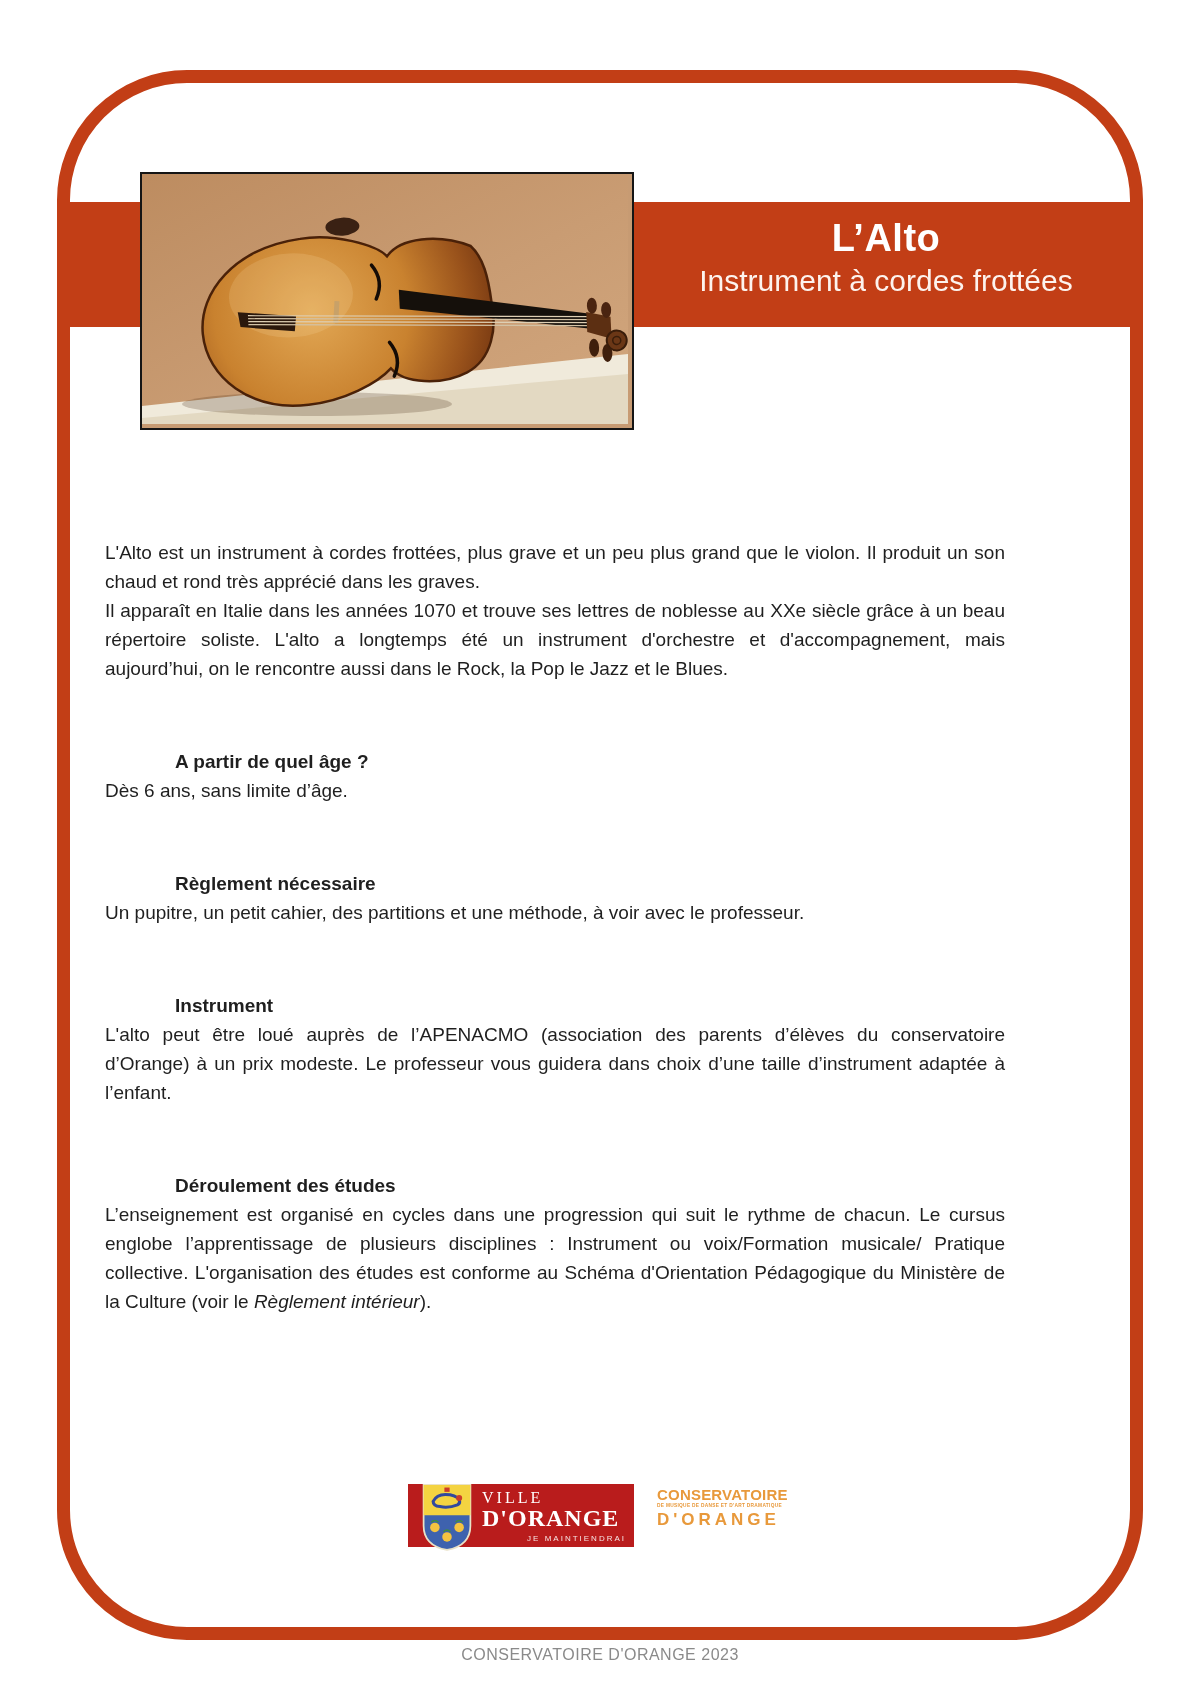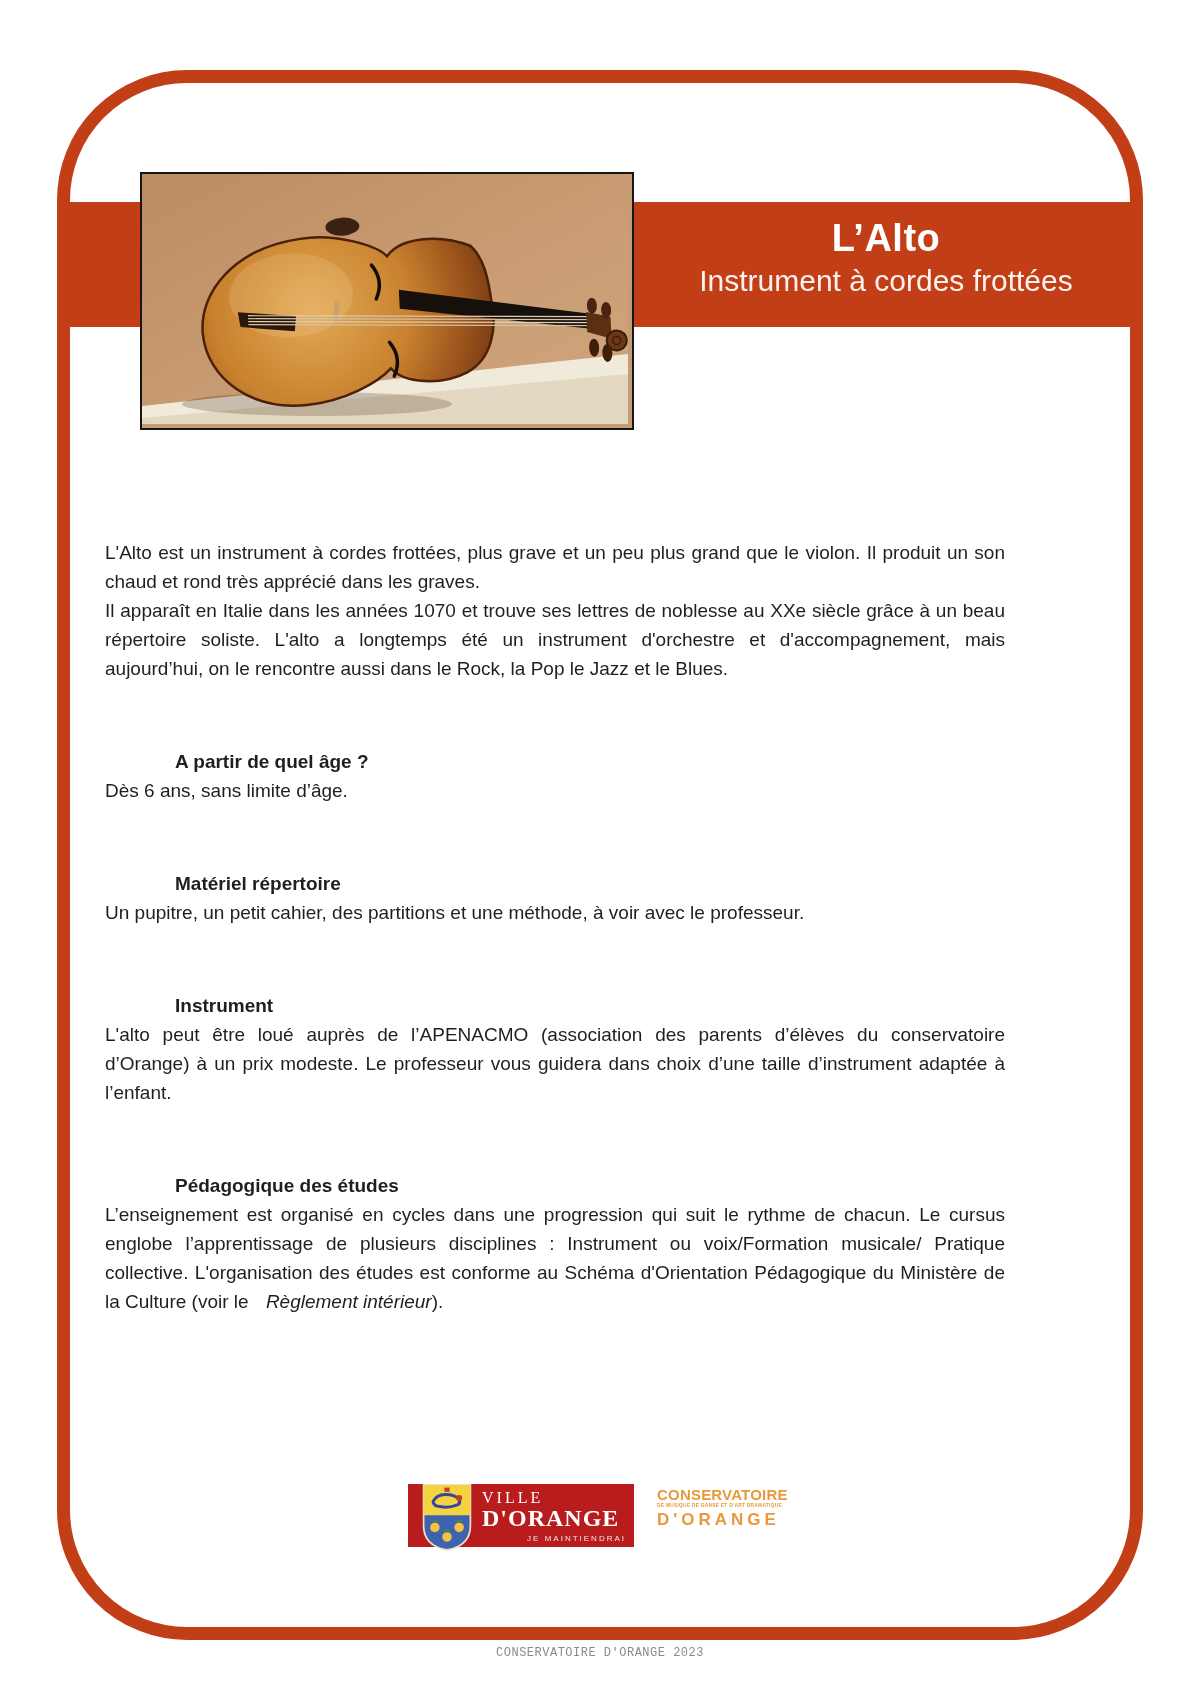--- a/index.html
+++ b/index.html
@@ -72,21 +72,21 @@
     margin:0;
     text-align:justify;
   }
   .heading{
     margin:64px 0 0 0;
     padding-left:70px;
     font-size:19px;
     line-height:29px;
     font-weight:bold;
   }
-  .content em{font-style:italic;margin-left:12px;}
+  .content em{font-style:italic;}
   
   .ville-logo{
     position:absolute;
     left:408px;top:1484px;
     width:226px;height:63px;
     background:#b91c1c;
     z-index:4;
   }
   .vl-shield{
     position:absolute;
@@ -142,25 +142,24 @@
     font-size:17px;
     line-height:21px;
     letter-spacing:4px;
   }
   
   .footer{
     position:absolute;
     left:0;top:1646px;
     width:1200px;
     text-align:center;
-    font-size:12px;
+    font-size:16px;
     letter-spacing:.5px;
     color:#8a8a8a;
     z-index:4;
-    font-family:Liberation Mono, monospace;
   }
 </style>
 </head>
 <body>
 
 <div class="page">
 
   <div class="frame"></div>
 
   <div class="banner">
@@ -213,27 +212,27 @@
     </svg>
   </div>
 
   <div class="content">
     <p class="para">L'Alto est un instrument à cordes frottées, plus grave et un peu plus grand que le violon. Il produit un son chaud et rond très apprécié dans les graves.</p>
     <p class="para">Il apparaît en Italie dans les années 1070 et trouve ses lettres de noblesse au XXe siècle grâce à un beau répertoire soliste. L'alto a longtemps été un instrument d'orchestre et d'accompagnement, mais aujourd’hui, on le rencontre aussi dans le Rock, la Pop le Jazz et le Blues.</p>
 
     <h2 class="heading">A partir de quel âge ?</h2>
     <p class="para">Dès 6 ans, sans limite d’âge.</p>
 
-    <h2 class="heading">Matériel répertoire</h2>
+    <h2 class="heading">Règlement nécessaire</h2>
     <p class="para">Un pupitre, un petit cahier, des partitions et une méthode, à voir avec le professeur.</p>
 
     <h2 class="heading">Instrument</h2>
     <p class="para">L'alto peut être loué auprès de l’APENACMO (association des parents d’élèves du conservatoire d’Orange) à un prix modeste. Le professeur vous guidera dans choix d’une taille d’instrument adaptée à l’enfant.</p>
 
-    <h2 class="heading">Pédagogique des études</h2>
+    <h2 class="heading">Déroulement des études</h2>
     <p class="para"><span>L’enseignement est organisé en cycles dans une progression qui suit le rythme de chacun. Le cursus englobe l’apprentissage de plusieurs disciplines : Instrument ou voix/Formation musicale/ Pratique collective. L'organisation des études est conforme au Schéma d'Orientation Pédagogique du Ministère de la Culture (voir le </span><em>Règlement intérieur</em><span>).</span></p>
   </div>
 
   <div class="ville-logo">
     <svg class="vl-shield" viewBox="0 0 60 80">
       <path d="M3,3 H57 V50 Q57,73 30,78 Q3,73 3,50 Z" fill="#3E62AE" stroke="#e9e2c8" stroke-width="2"></path>
       <path d="M3,3 H57 V38 H3 Z" fill="#F4D341"></path>
       <path d="M14,22 q4,-8 14,-8 q12,0 16,6 q2,4 -2,6 q-10,4 -20,2 q-8,-1 -8,-6 z" fill="none" stroke="#31489E" stroke-width="3.5"></path>
       <circle cx="44" cy="18" r="3.5" fill="#CB3B2A"></circle>
       <rect x="27" y="6" width="6" height="5" fill="#CB3B2A"></rect>

